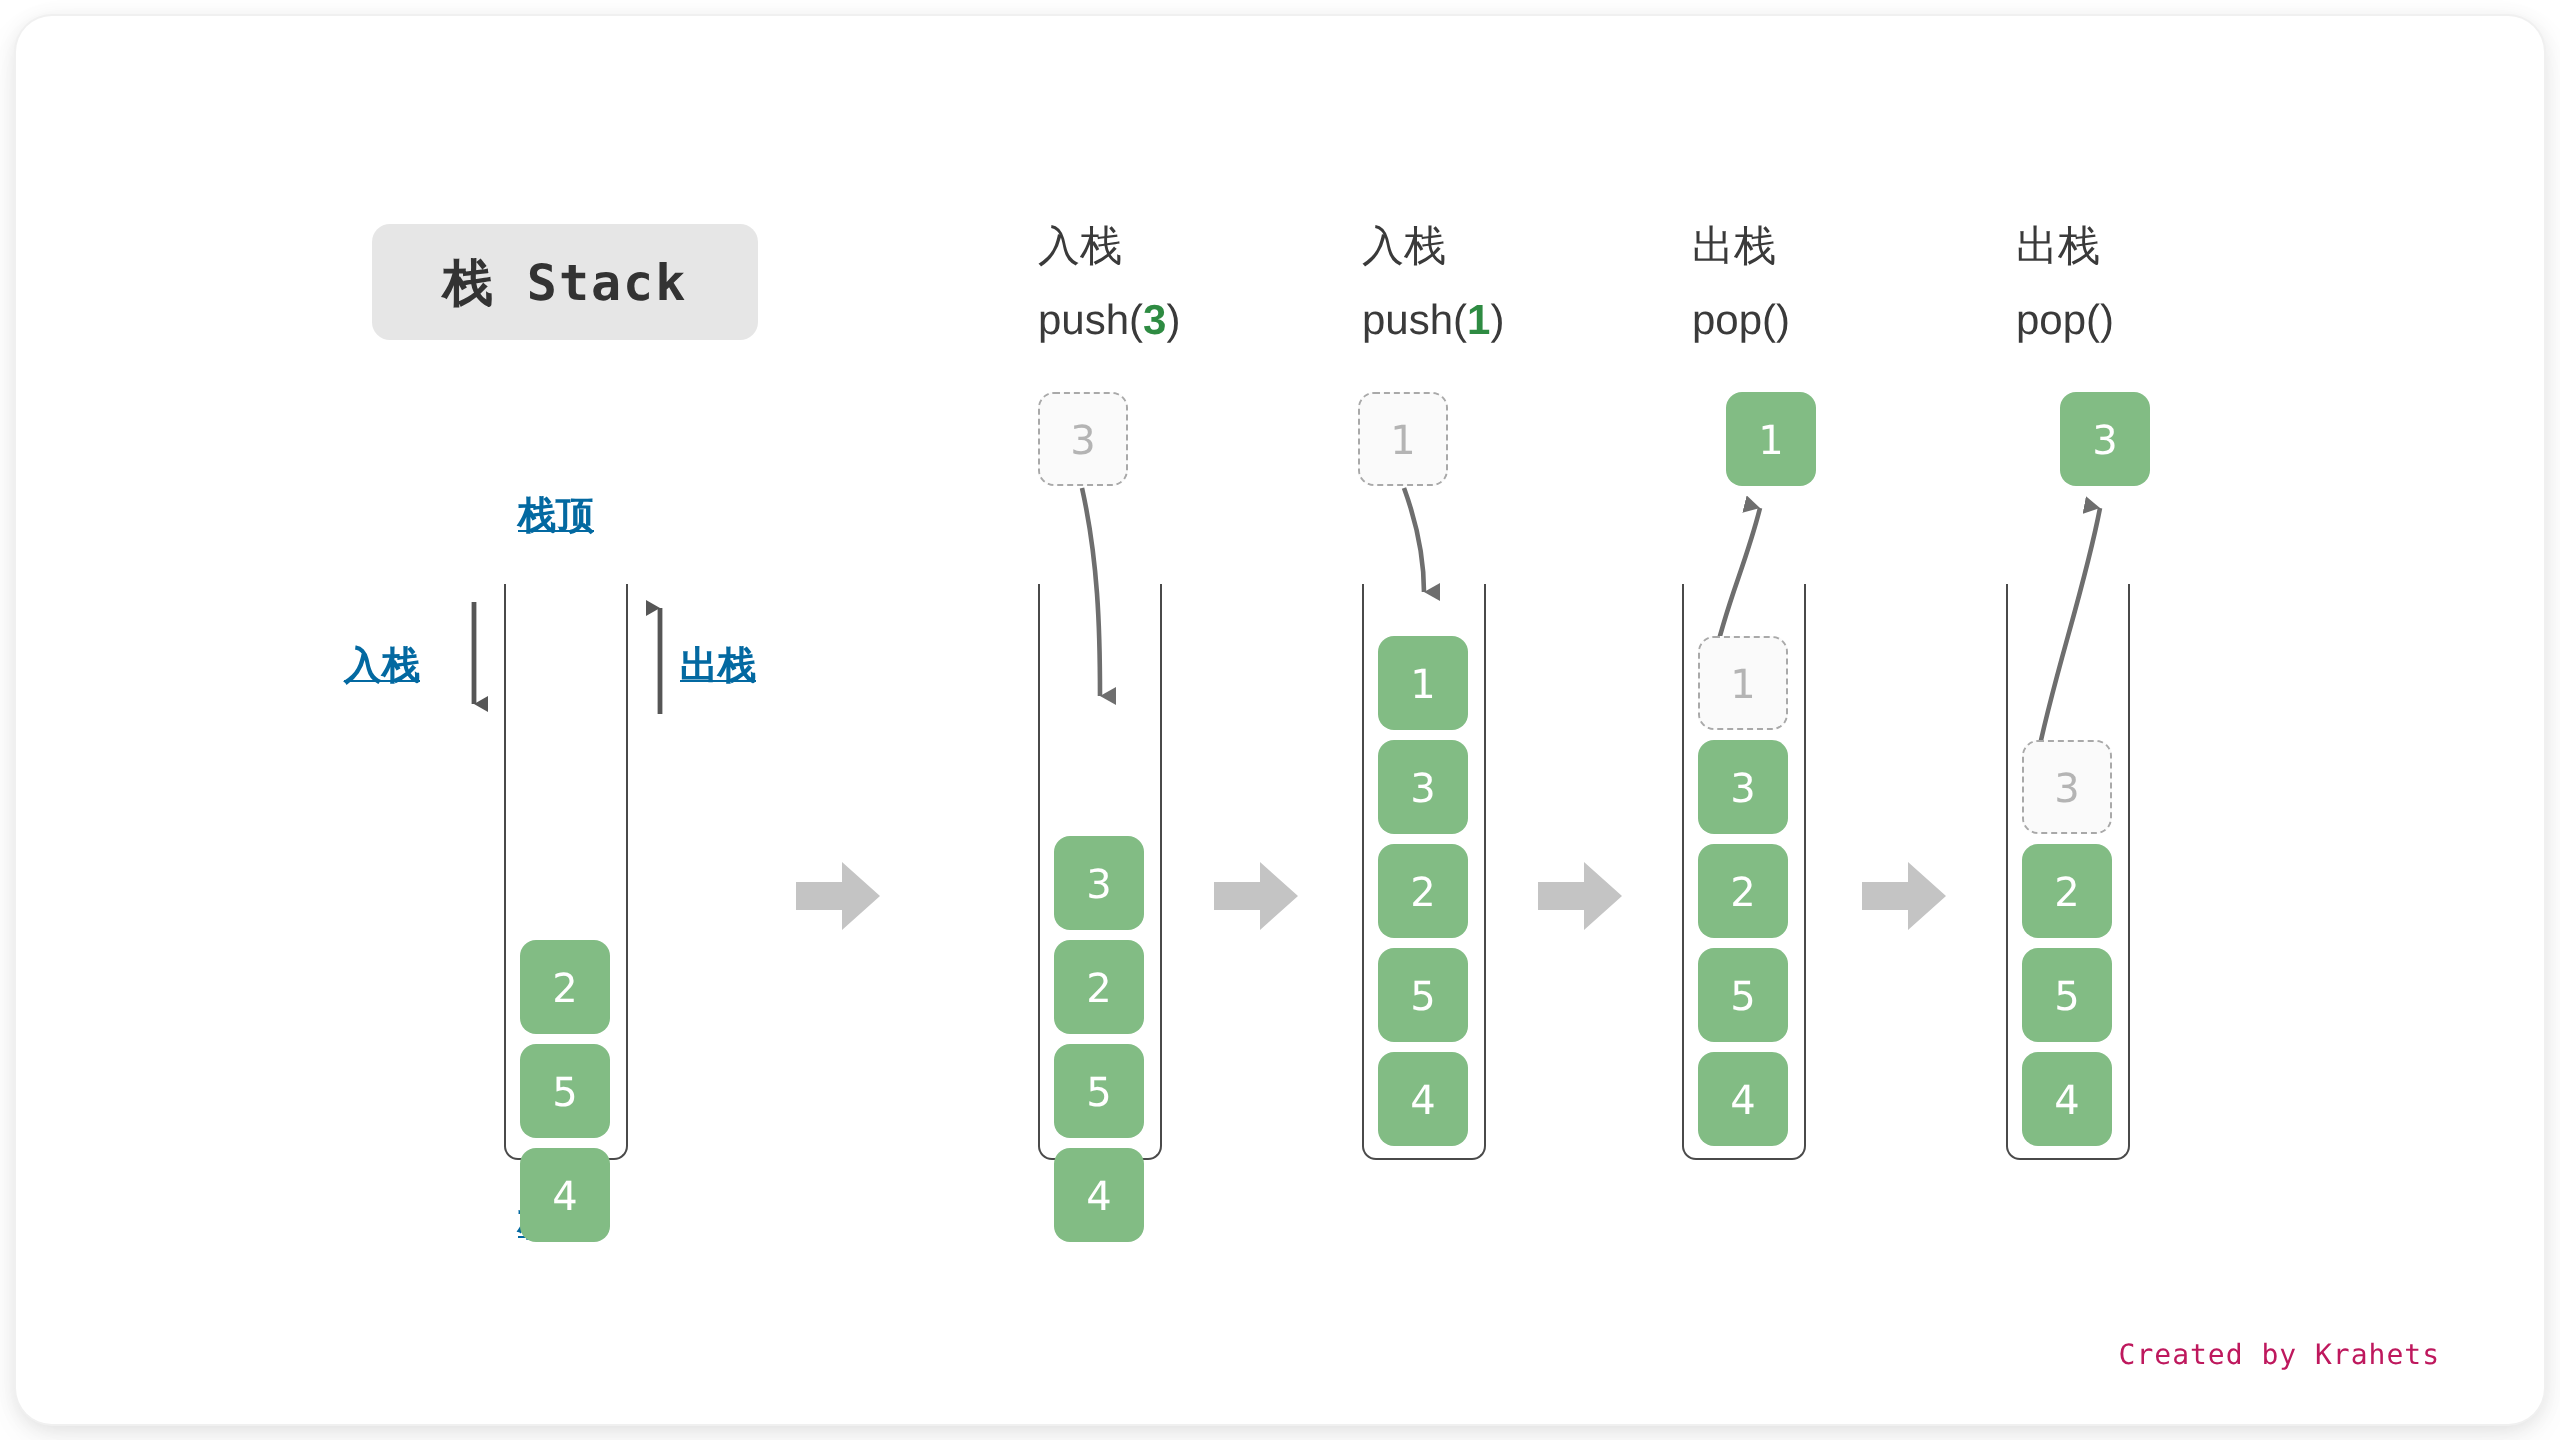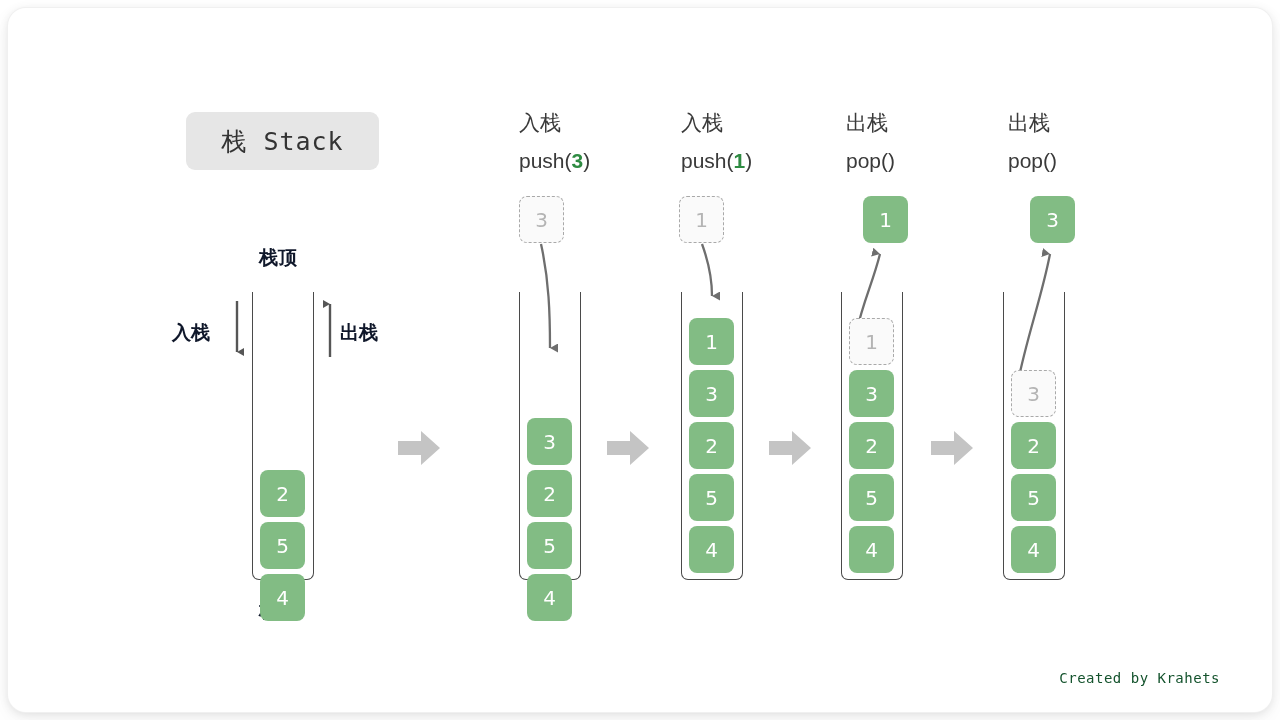--- a/index.html
+++ b/index.html
@@ -37,32 +37,33 @@
     top: 112px;
     width: 193px;
     height: 58px;
     background: #e6e6e6;
     border-radius: 9px;
     display: flex;
     align-items: center;
     justify-content: center;
     color: #333333;
     font-size: 25px;
-    font-weight: normal;
+    font-weight: bold;
     letter-spacing: 1px;
     font-family: "DejaVu Sans Mono", "Liberation Mono", monospace;
   }
 
   
   .lbl {
     position: absolute;
-    color: #0f172a;
+    color: #0369a1;
     font-size: 19px;
     font-weight: bold;
     white-space: nowrap;
+    text-decoration: underline;
   }
   .op-label {
     position: absolute;
     color: #3a3a3a;
     font-size: 21px;
     white-space: nowrap;
     line-height: 38px;
     text-align: left;
   }
   .op-label .cn {
@@ -117,21 +118,21 @@
     position: absolute;
     width: 42px;
     height: 36px;
   }
 
   
   .credit {
     position: absolute;
     right: 60px;
     bottom: 34px;
-    color: #14532d;
+    color: #be185d;
     font-size: 14px;
     font-family: "DejaVu Sans Mono", "Liberation Mono", monospace;
     letter-spacing: 0.5px;
   }
 
   svg { overflow: visible; }
 </style>
 </head>
 <body>
 

